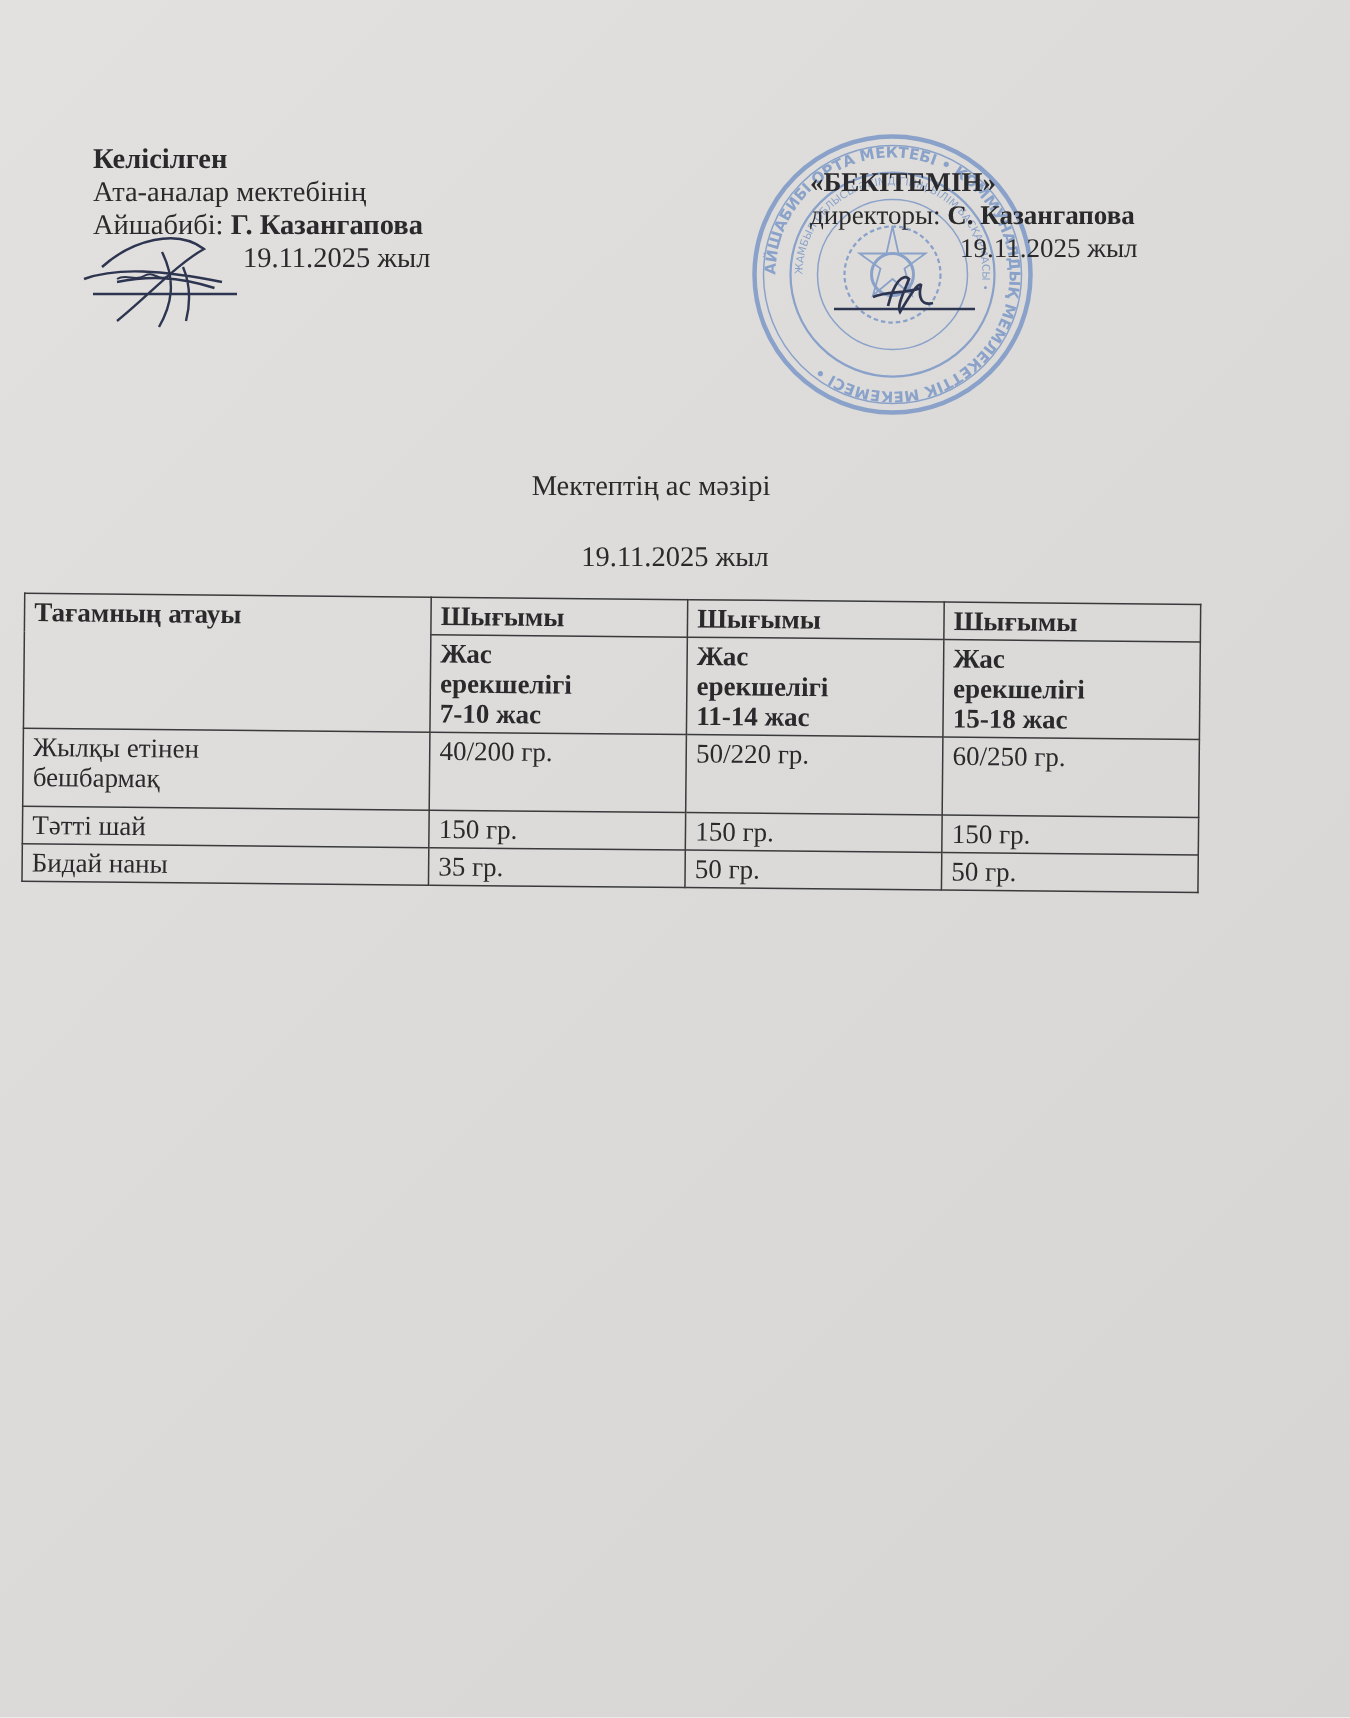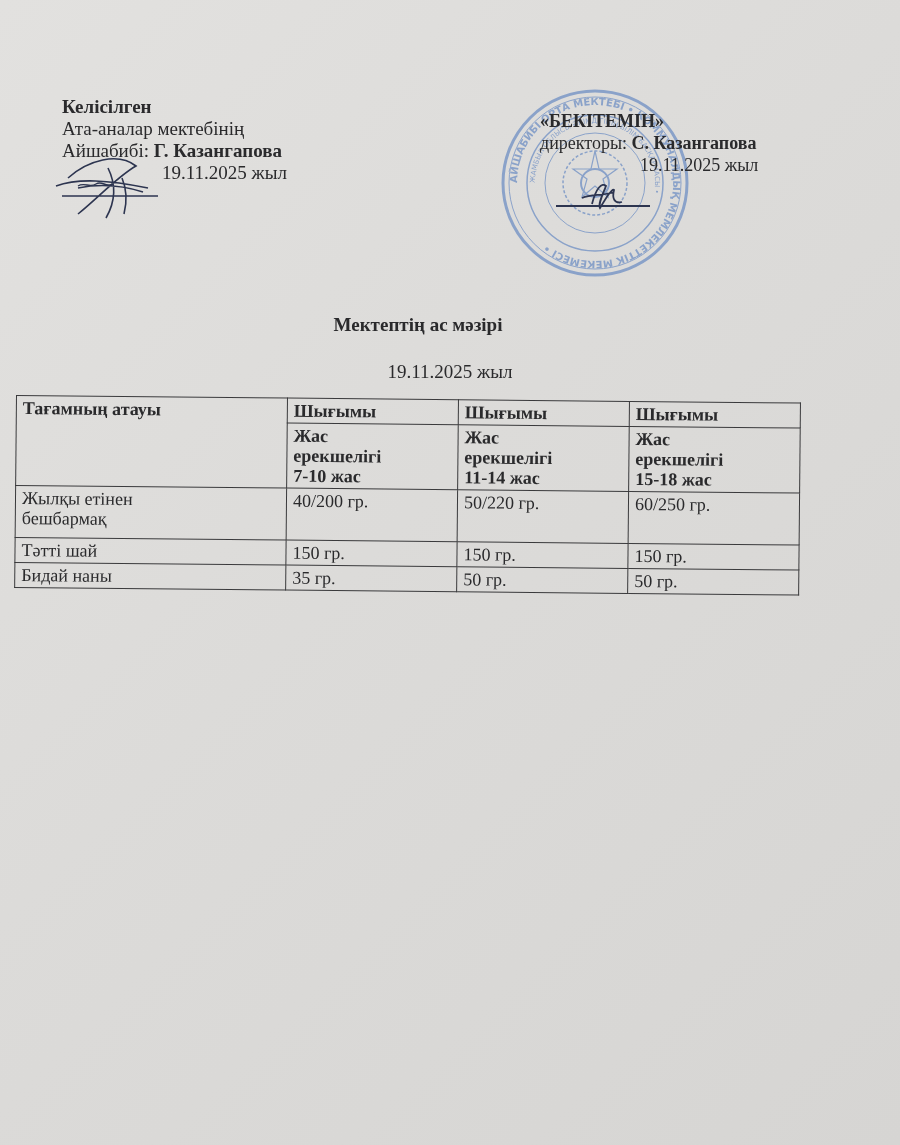--- a/index.html
+++ b/index.html
@@ -24,21 +24,21 @@
   .right-block .date-line { padding-left:100px; }
 
   .signature { position:absolute; z-index:3; }
 
   
   .stamp {
     position:absolute; left:500px; top:88px; width:190px; height:190px;
     border-radius:50%; z-index:1; opacity:0.75;
   }
 
-  .doc-title { position:absolute; left:0; width:836px; text-align:center; top:314px; font-size:19px; font-weight:bold; }
+  .doc-title { position:absolute; left:16px; width:836px; text-align:center; top:314px; font-size:19px; font-weight:normal; }
   .doc-date { position:absolute; left:0; width:900px; text-align:center; top:361px; font-size:19px; }
 
   table.menu {
     position:absolute; left:16px; top:395px;
     border-collapse:collapse; font-size:18px;
     transform: rotate(0.55deg); transform-origin: left top;
   }
   table.menu td {
     border:1.5px solid #3a3a3c; vertical-align:top; padding:2px 6px;
     line-height:20px;

